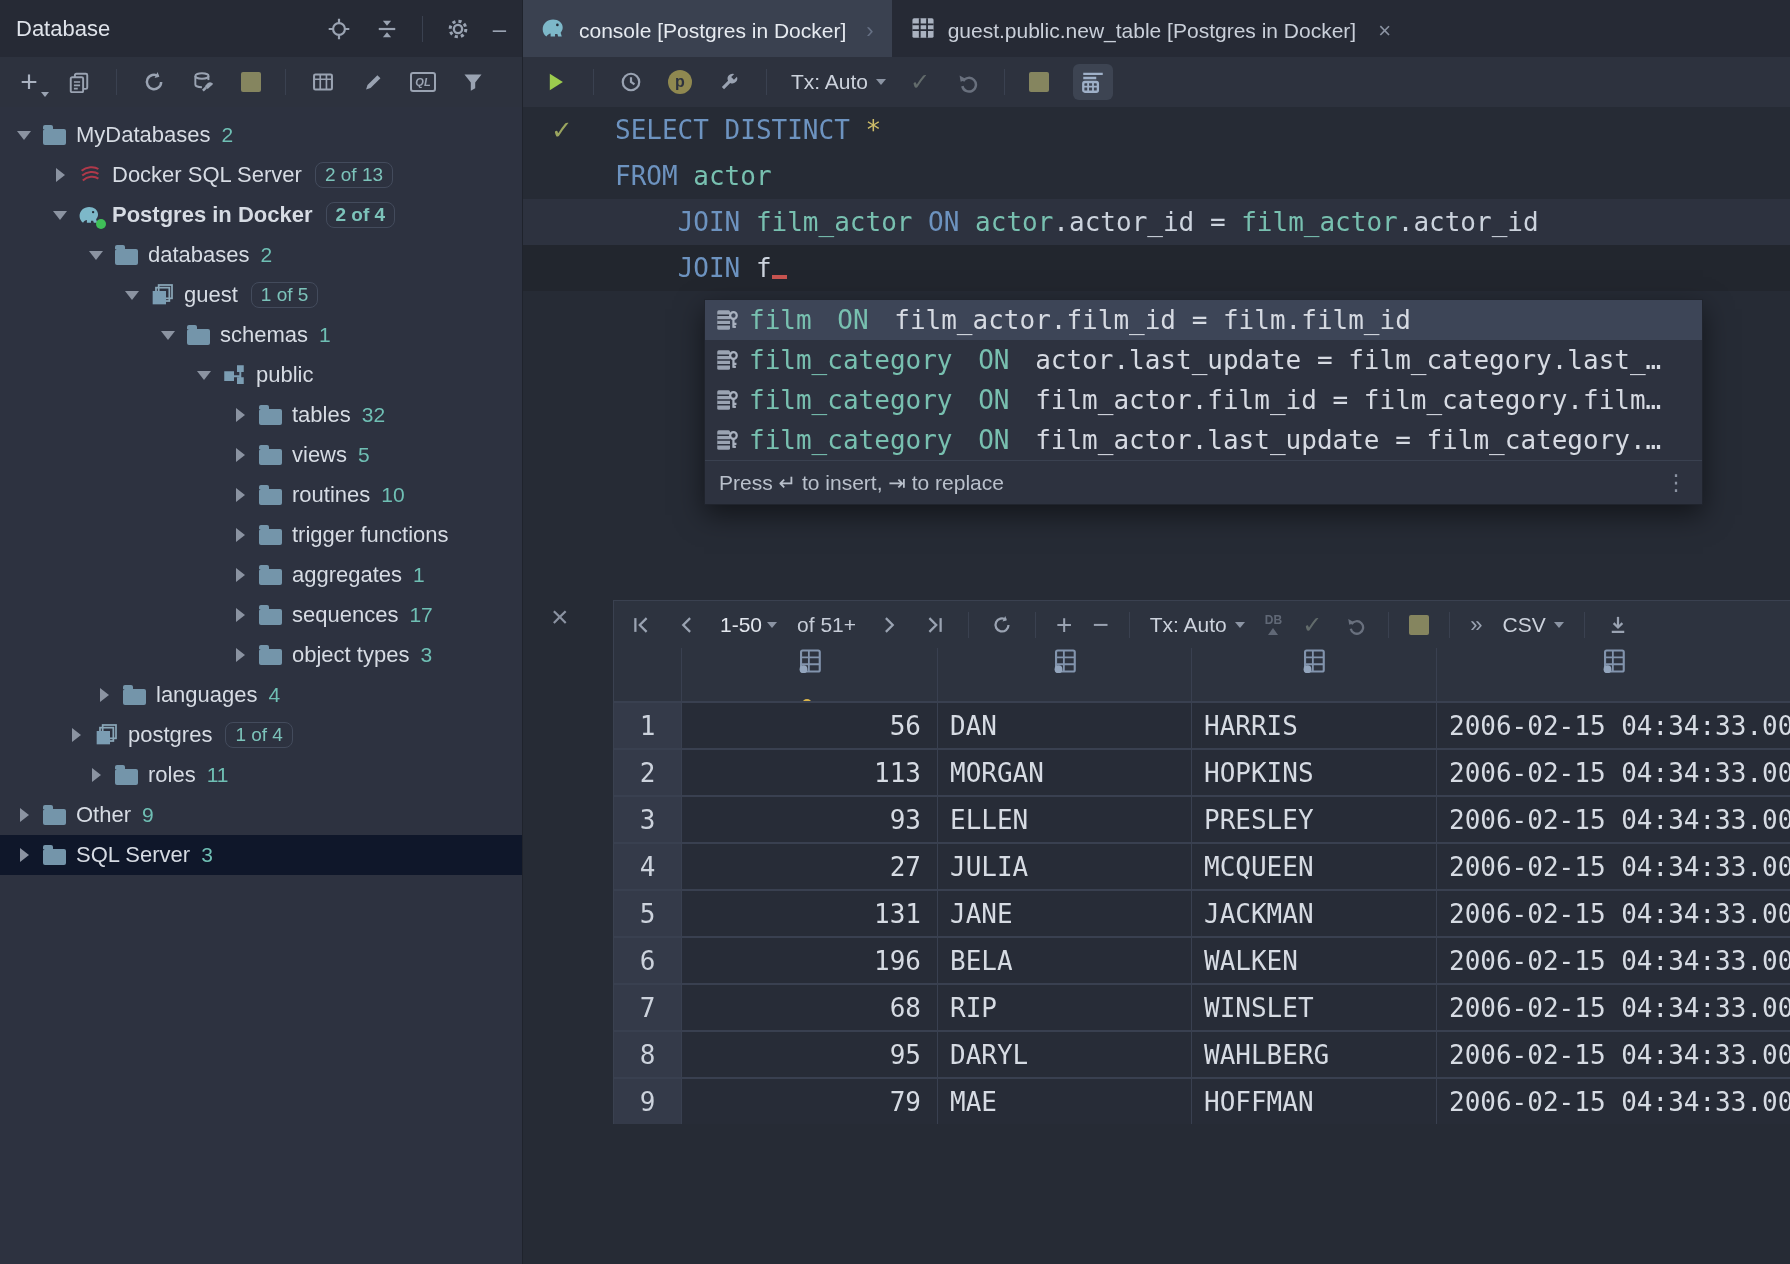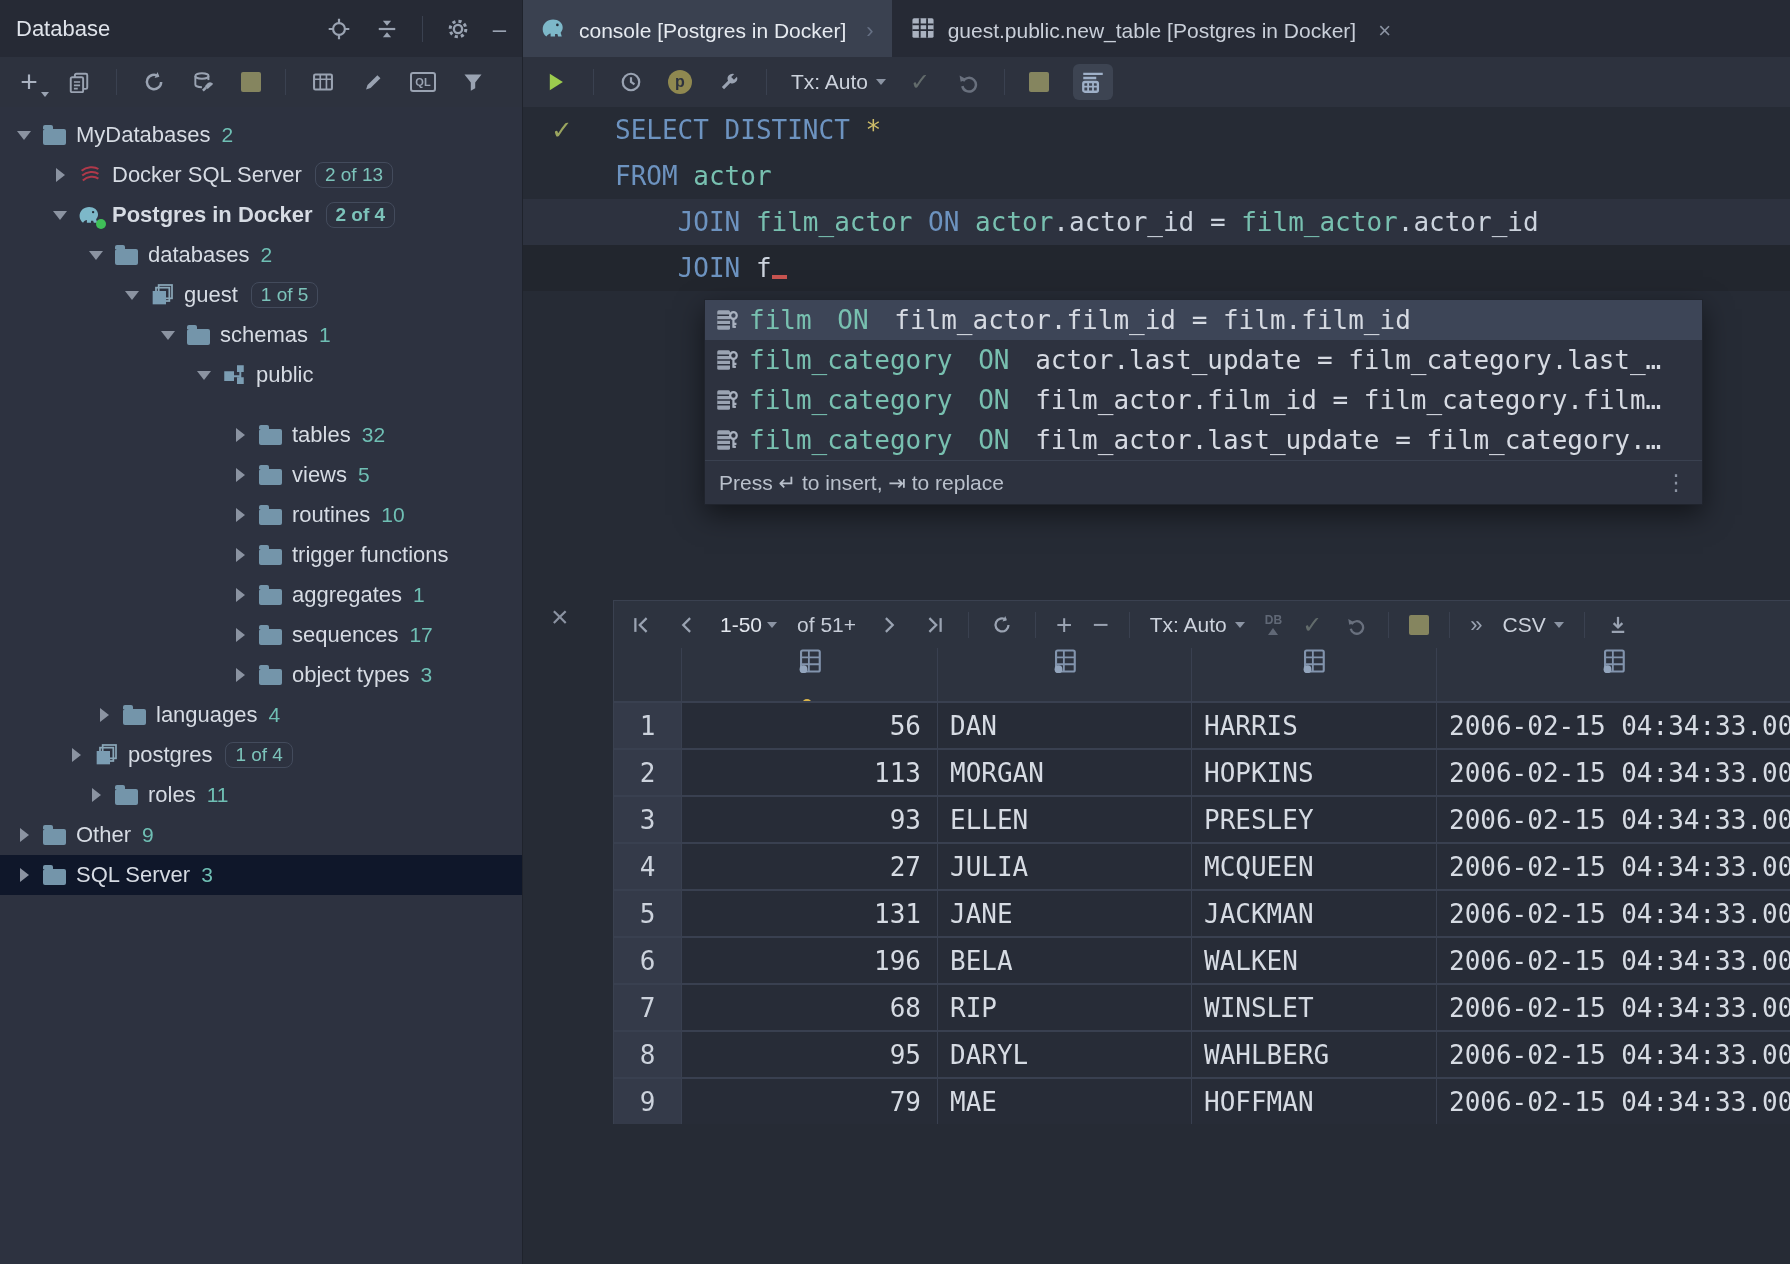--- a/index.html
+++ b/index.html
@@ -18,21 +18,21 @@
               color:#9aa3b2; cursor:default; }
   .icon-btn svg { width:22px; height:22px; }
   .glyph { font-size:24px; color:#9aa3b2; line-height:1; }
   .vdiv { width:1px; height:26px; background:#3a4150; }
 
   .panel-toolbar { height:50px; display:flex; align-items:center; gap:24px;
                    padding:0 16px; background:#2d323e; }
   .stop-square { width:20px; height:20px; background:#85855f; border-radius:2px; }
   .ql-box { width:26px; height:20px; border:2px solid #9aa3b2; border-radius:3px;
             color:#9aa3b2; font-size:11px; font-weight:bold; display:flex;
-            align-items:center; justify-content:center; }
+            align-items:center; justify-content:center;font-style:italic; }
   .add-wrap { position:relative; }
   .add-wrap .mini-caret { position:absolute; right:-7px; bottom:-2px; width:0; height:0;
       border-left:4px solid transparent; border-right:4px solid transparent;
       border-top:5px solid #9aa3b2; }
 
   
   .tree { padding-top:8px; font-size:22px; color:#d6dbe3; }
   .tree-row { height:40px; display:flex; align-items:center; gap:9px; white-space:nowrap; }
   .tree-row.sel { background:#0f172a; }
   .tw { width:16px; display:inline-flex; justify-content:center; flex:none; }
@@ -299,21 +299,21 @@
           <span class="ticon">
             <svg viewBox="0 0 16 16">
               <rect x="1.5" y="5.5" width="6.5" height="6.5" fill="#7b9db3"></rect>
               <rect x="10" y="1.5" width="4.5" height="4.5" fill="#7b9db3"></rect>
               <rect x="10" y="9.5" width="4.5" height="4.5" fill="#7b9db3"></rect>
               <path d="M8 8.8h4.2M12.2 4v7" stroke="#7b9db3" stroke-width="1.3" fill="none"></path>
             </svg>
           </span>
           <span class="tlabel">public</span>
         </div>
-        <div class="tree-row" style="padding-left: 232px; margin-top: 20px;">
+        <div class="tree-row" style="padding-left: 232px;">
           <span class="tw col">
             <i></i>
           </span>
           <span class="ticon">
             <span class="folder-ic"></span>
           </span>
           <span class="tlabel">tables</span>
           <span class="tcount">32</span>
         </div>
         <div class="tree-row" style="padding-left: 232px;">

